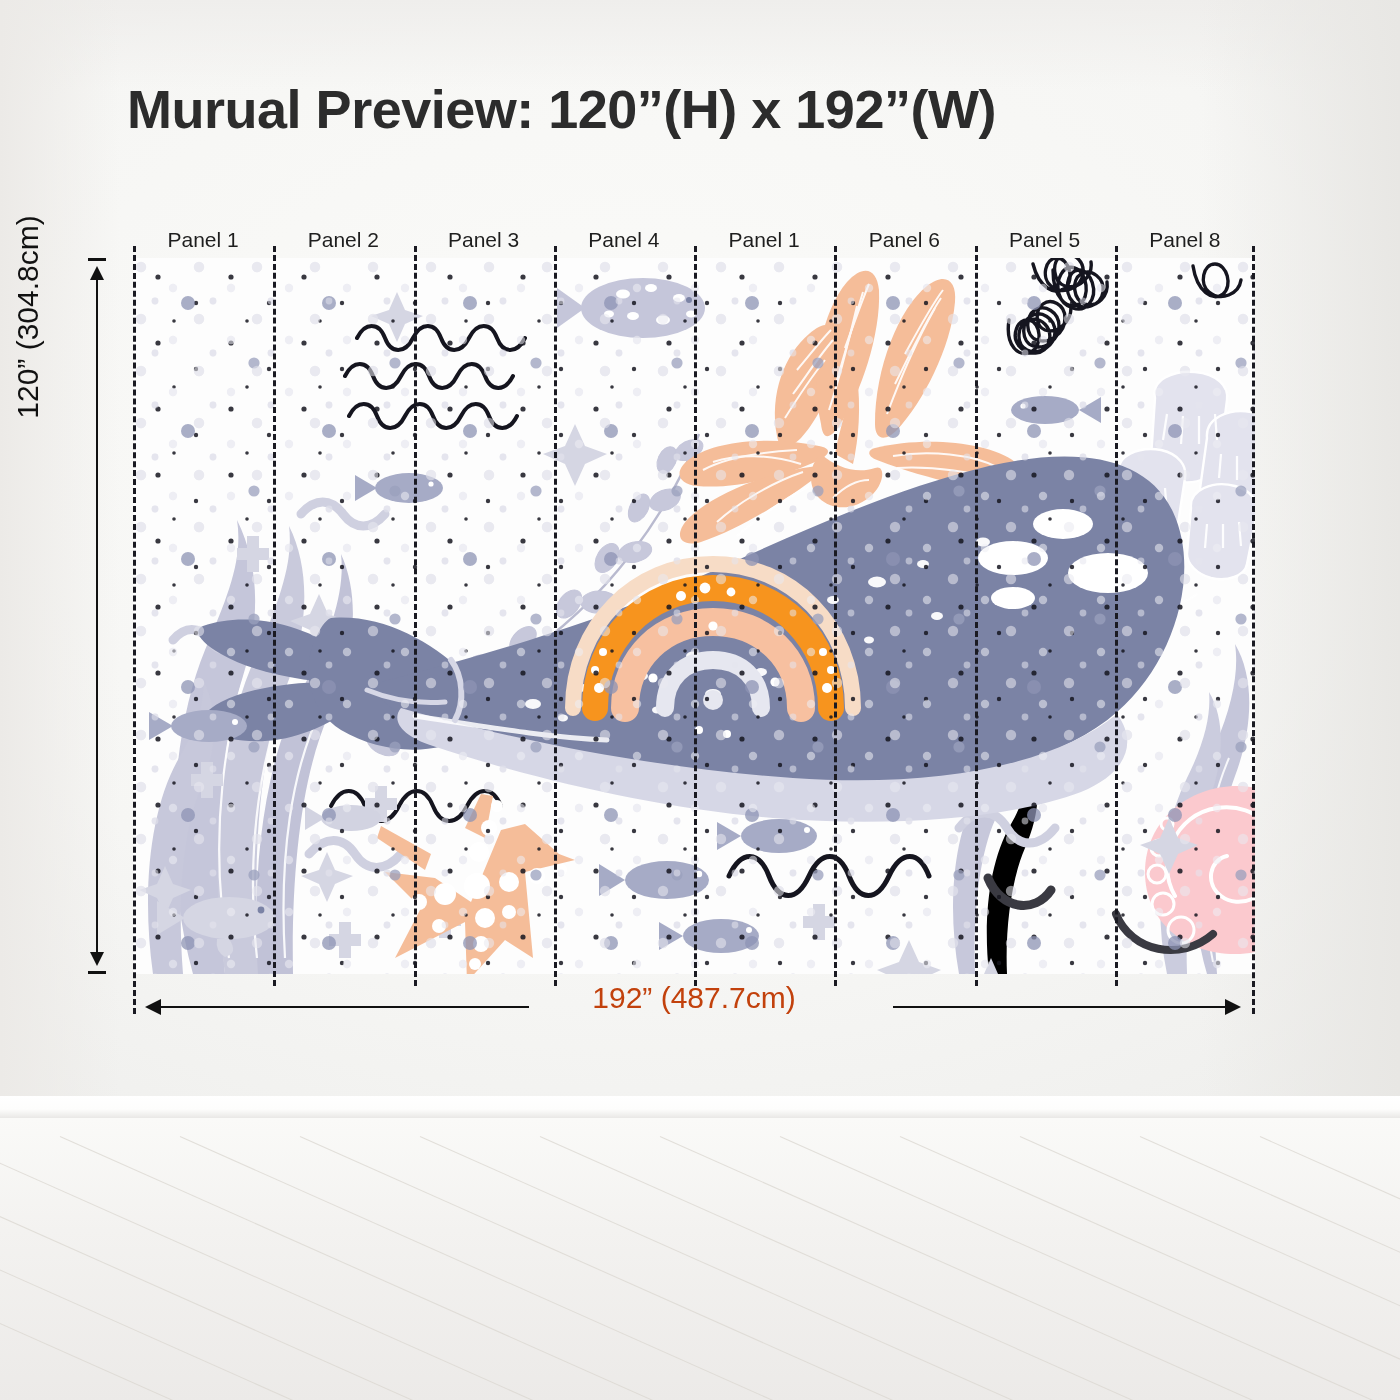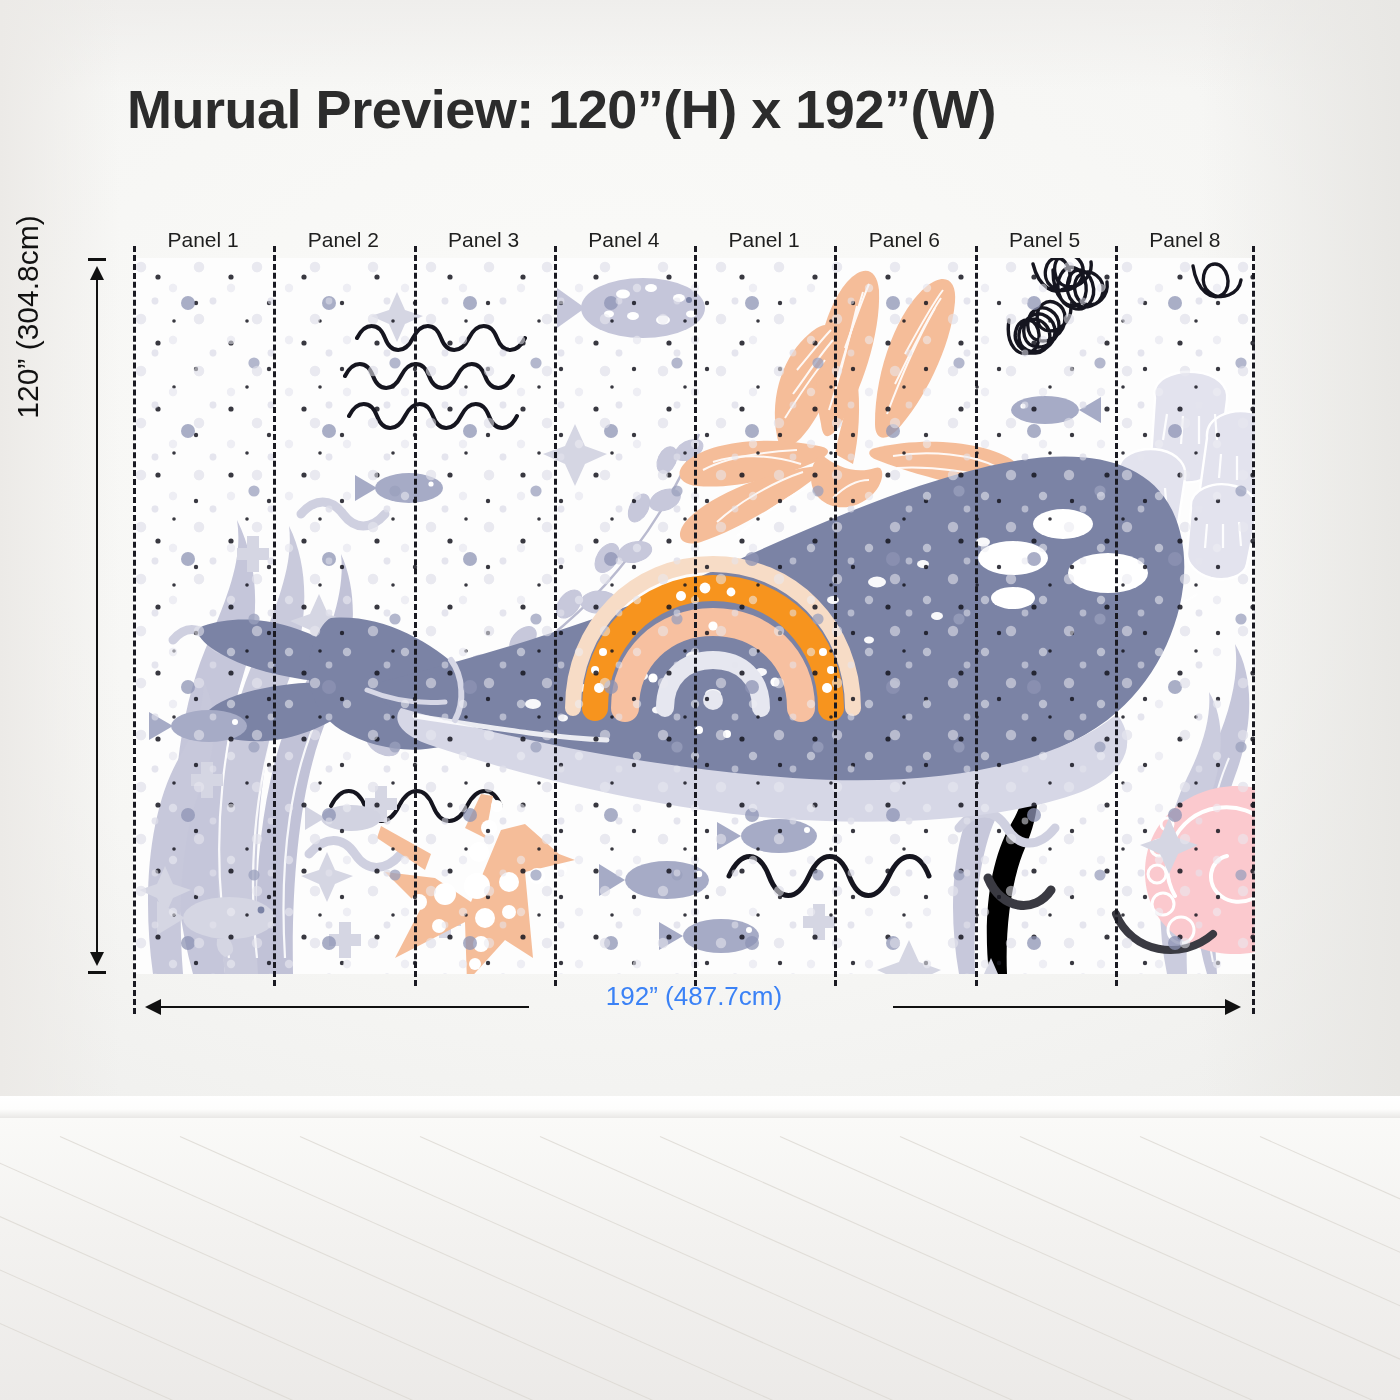--- a/index.html
+++ b/index.html
@@ -110,21 +110,21 @@
     border-top:8px solid transparent;border-bottom:8px solid transparent;
     border-right:16px solid #111;
   }
   .arrow-rt{
     position:absolute;top:4px;width:0;height:0;
     border-top:8px solid transparent;border-bottom:8px solid transparent;
     border-left:16px solid #111;
   }
   .dim-h-label{
     position:absolute;left:0;top:-14px;width:1122px;text-align:center;
-    font-size:26px;color:#3b82f6;
+    font-size:30px;color:#c2410c;
   }
   .dim-h-label span{background:transparent;padding:0 16px;}
 
   
   .caption{
     position:absolute;left:0;top:1186px;width:1400px;text-align:center;
     font-size:43px;font-weight:bold;color:#222;line-height:1.28;
   }
   .caption .hl{color:#9e5436;}
 </style>

